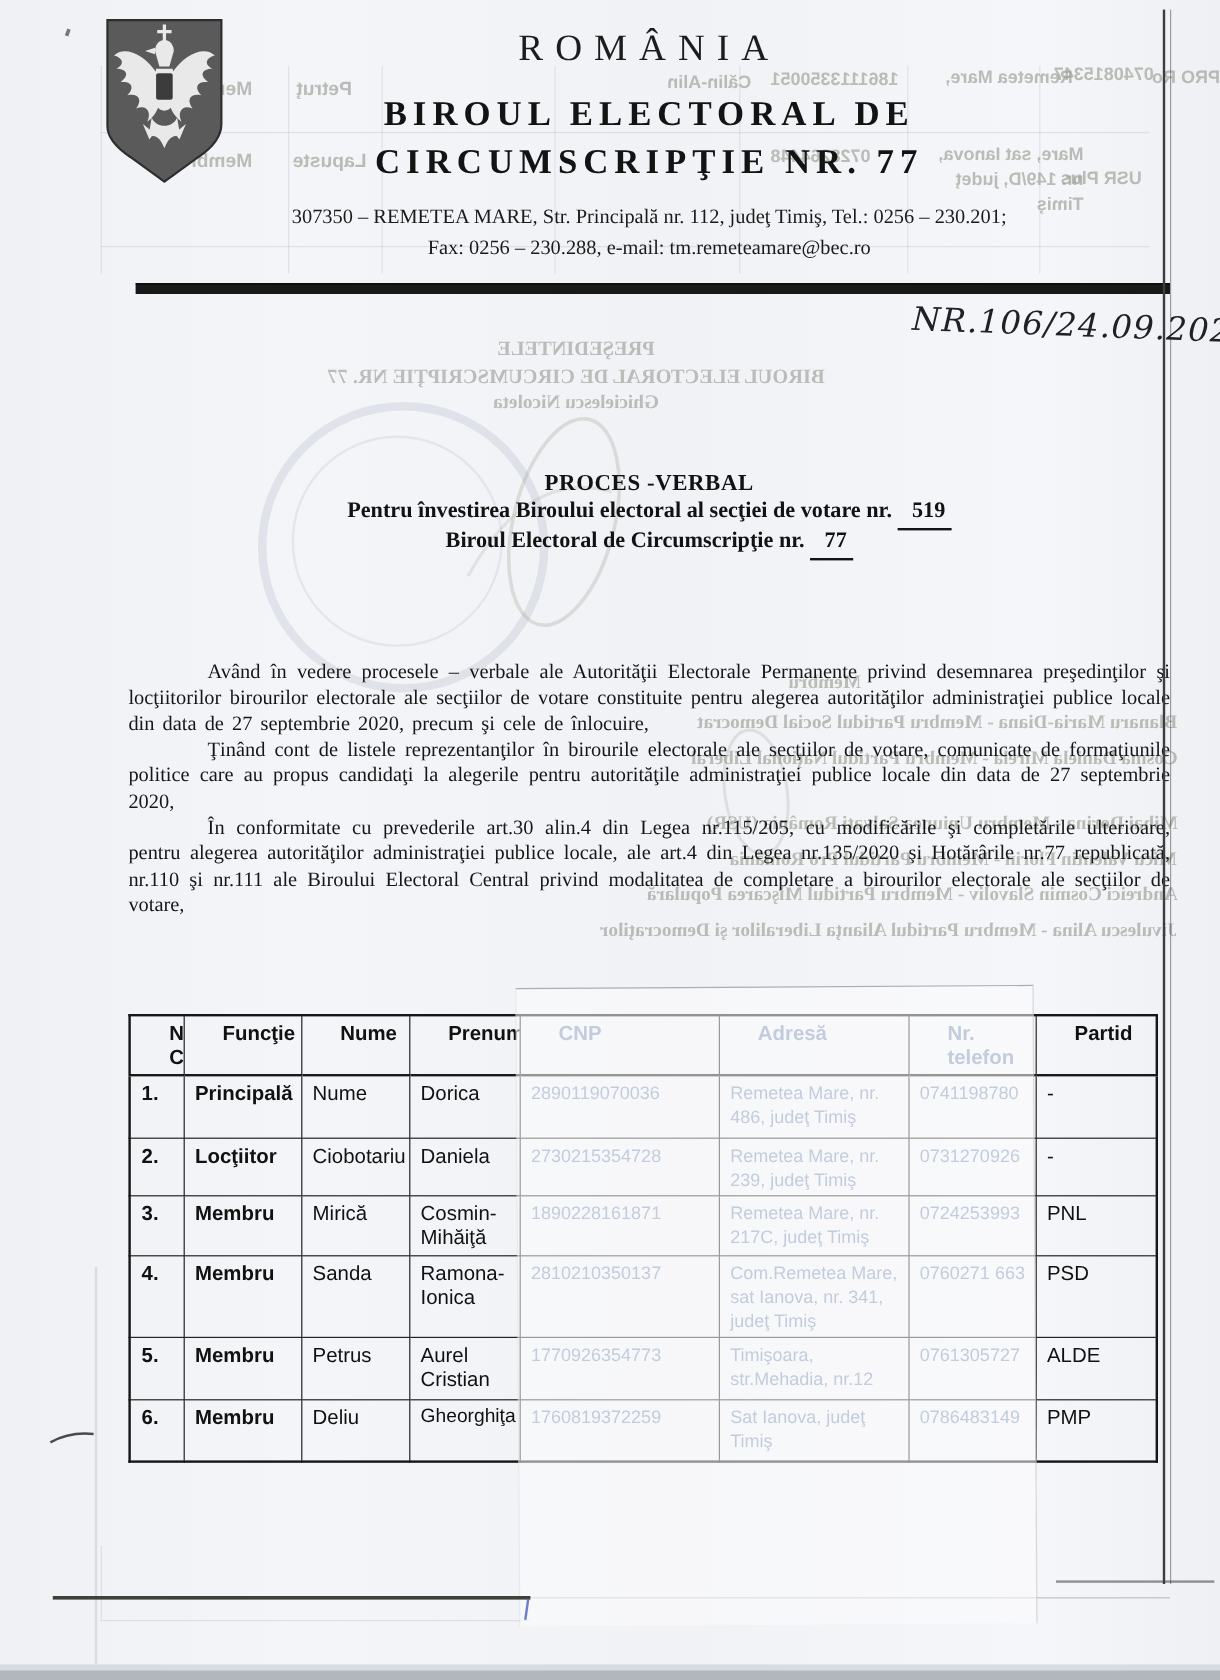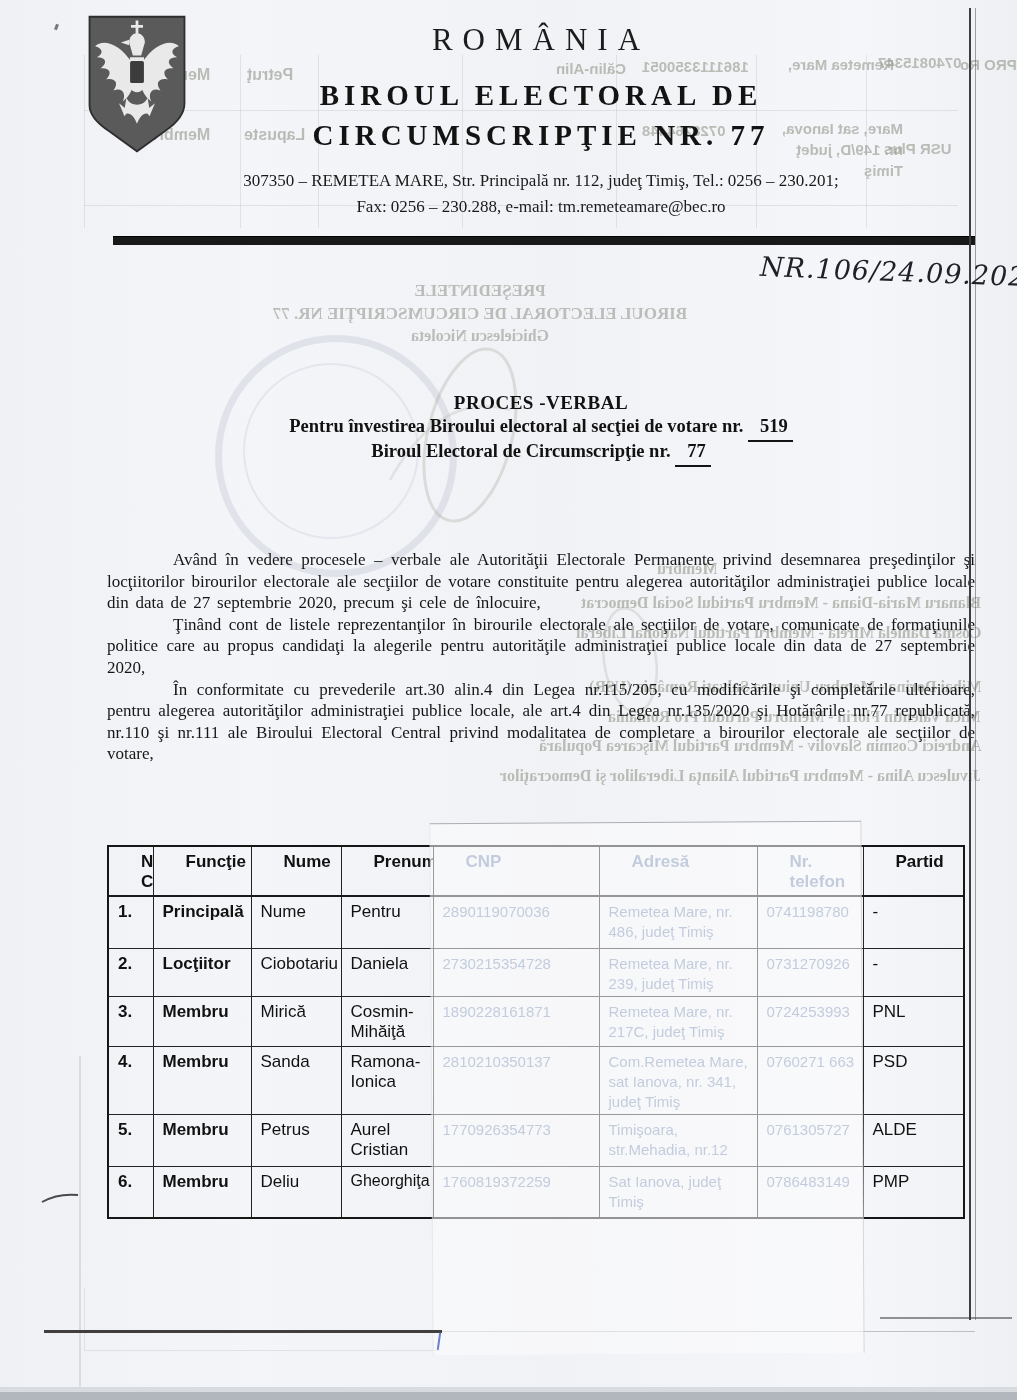--- a/index.html
+++ b/index.html
@@ -193,21 +193,21 @@
         <th class="ctr">Prenume</th>
         <th class="ctr ghostcell">CNP</th>
         <th class="ctr ghostcell">Adresă</th>
         <th class="ctr ghostcell">Nr. telefon</th>
         <th class="ctr">Partid</th>
       </tr>
       <tr style="height:52px">
         <td class="b">1.</td>
         <td class="b">Principală</td>
         <td>Nume</td>
-        <td>Pentru</td>
+        <td>Dorica</td>
         <td class="ghostcell">2890119070036</td>
         <td class="ghostcell">Remetea Mare, nr. 486, judeţ Timiş</td>
         <td class="ghostcell">0741198780</td>
         <td class="partid">-</td>
       </tr>
       <tr style="height:44px">
         <td class="b">2.</td>
         <td class="b">Locţiitor</td>
         <td>Ciobotariu</td>
         <td>Daniela</td>

